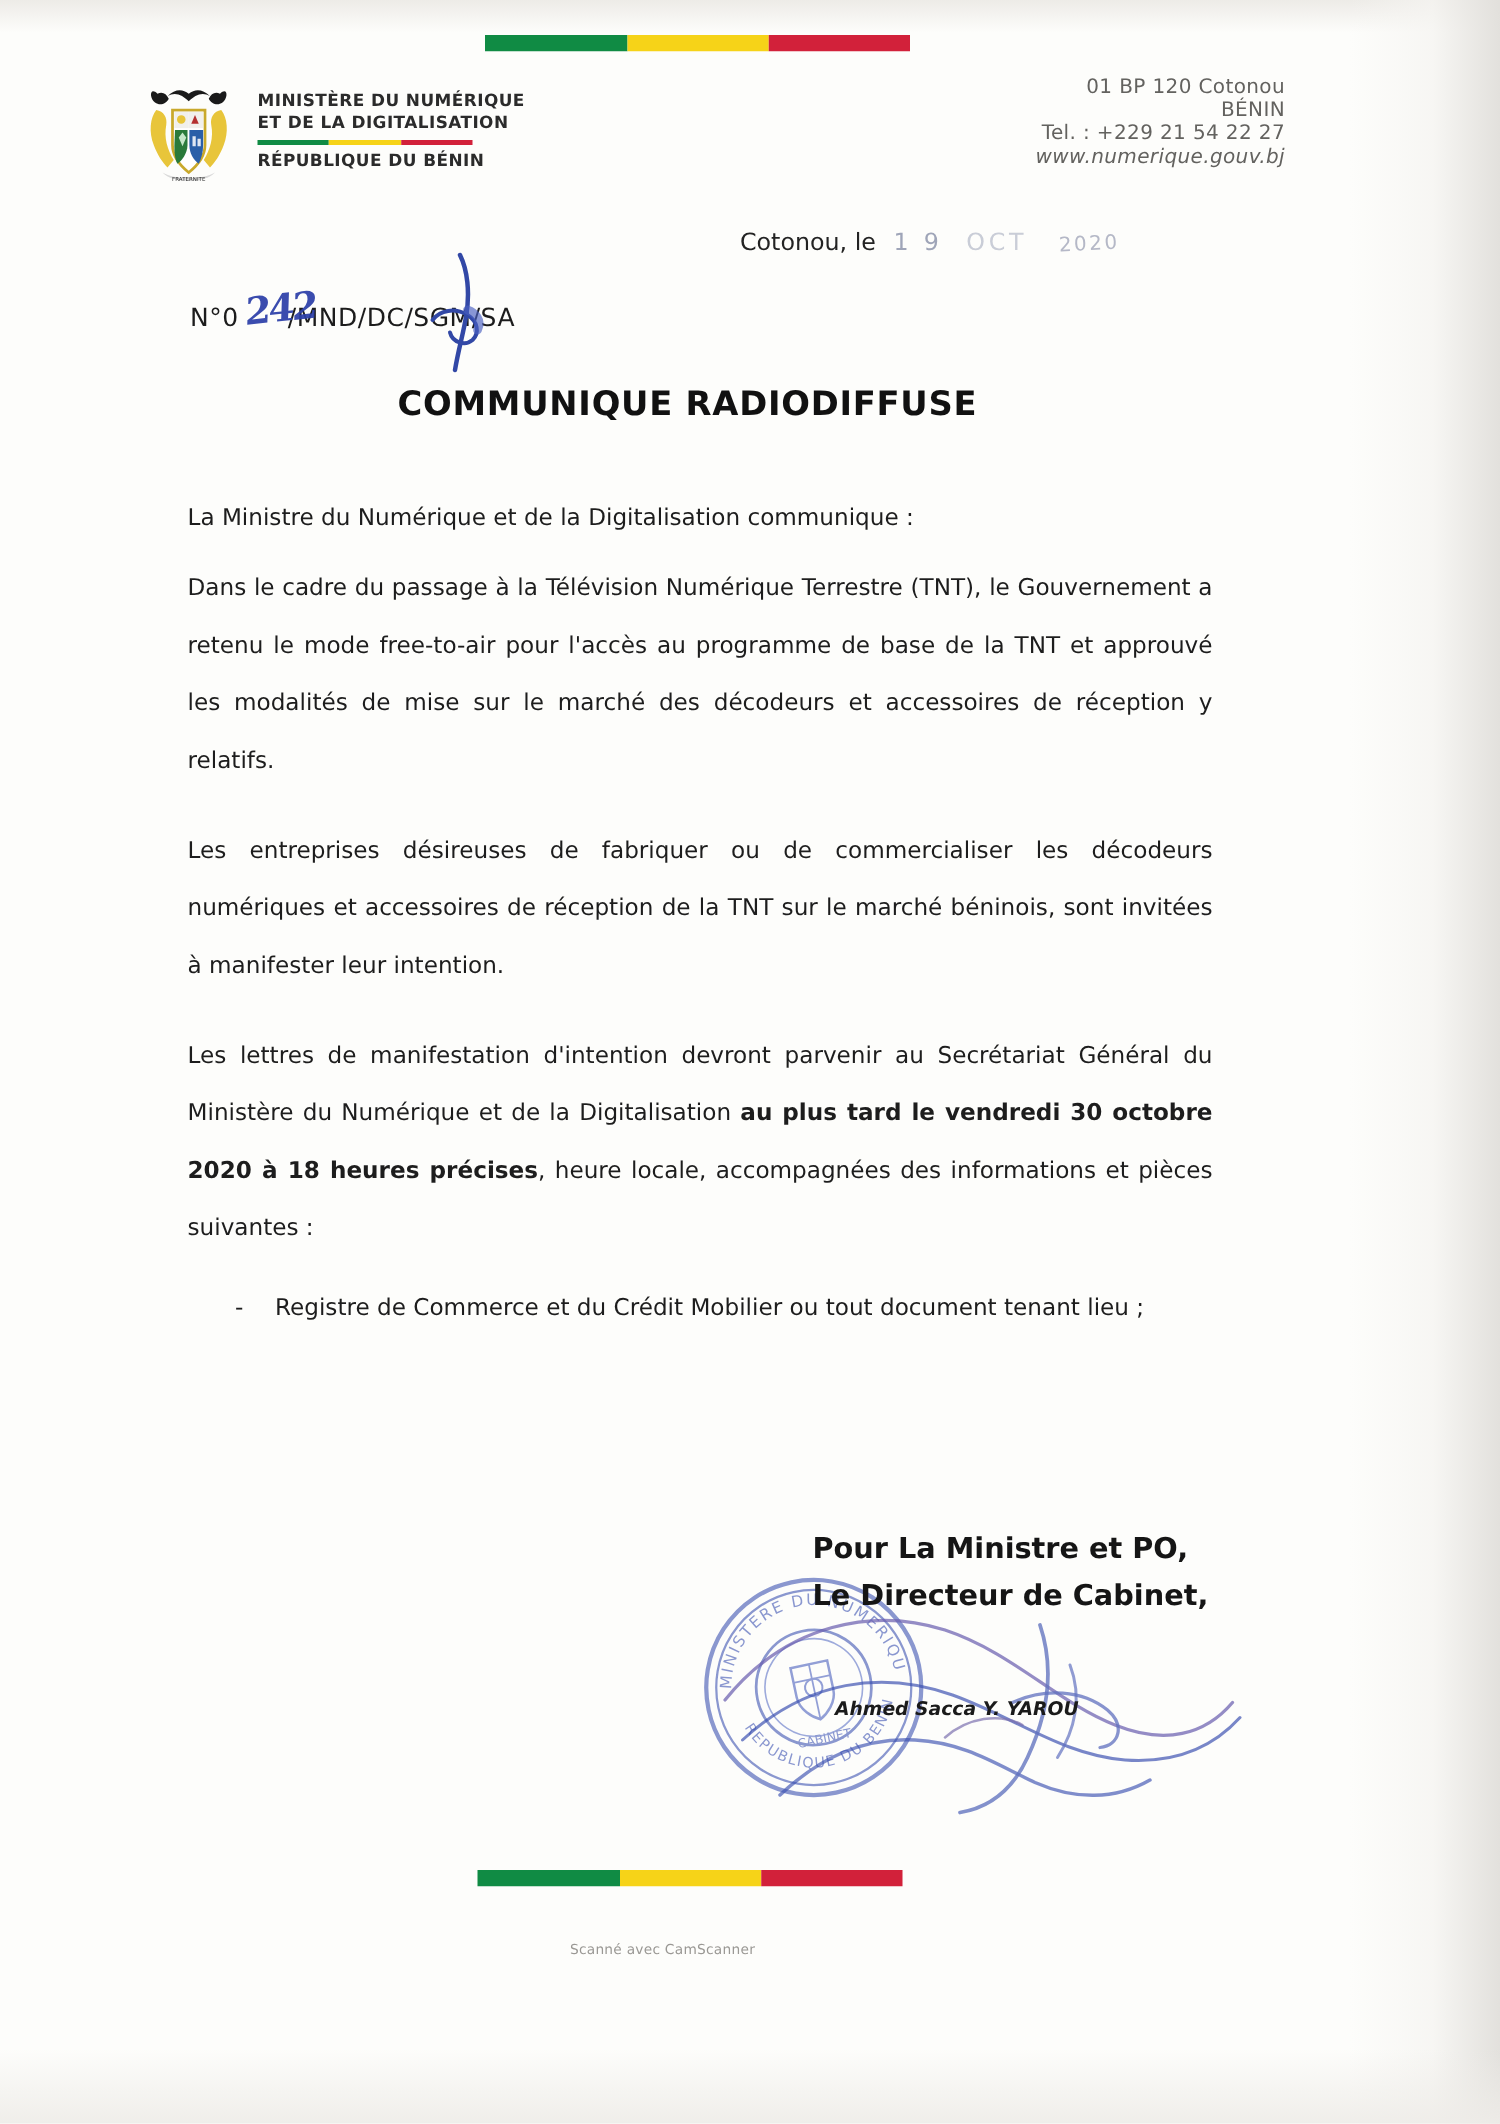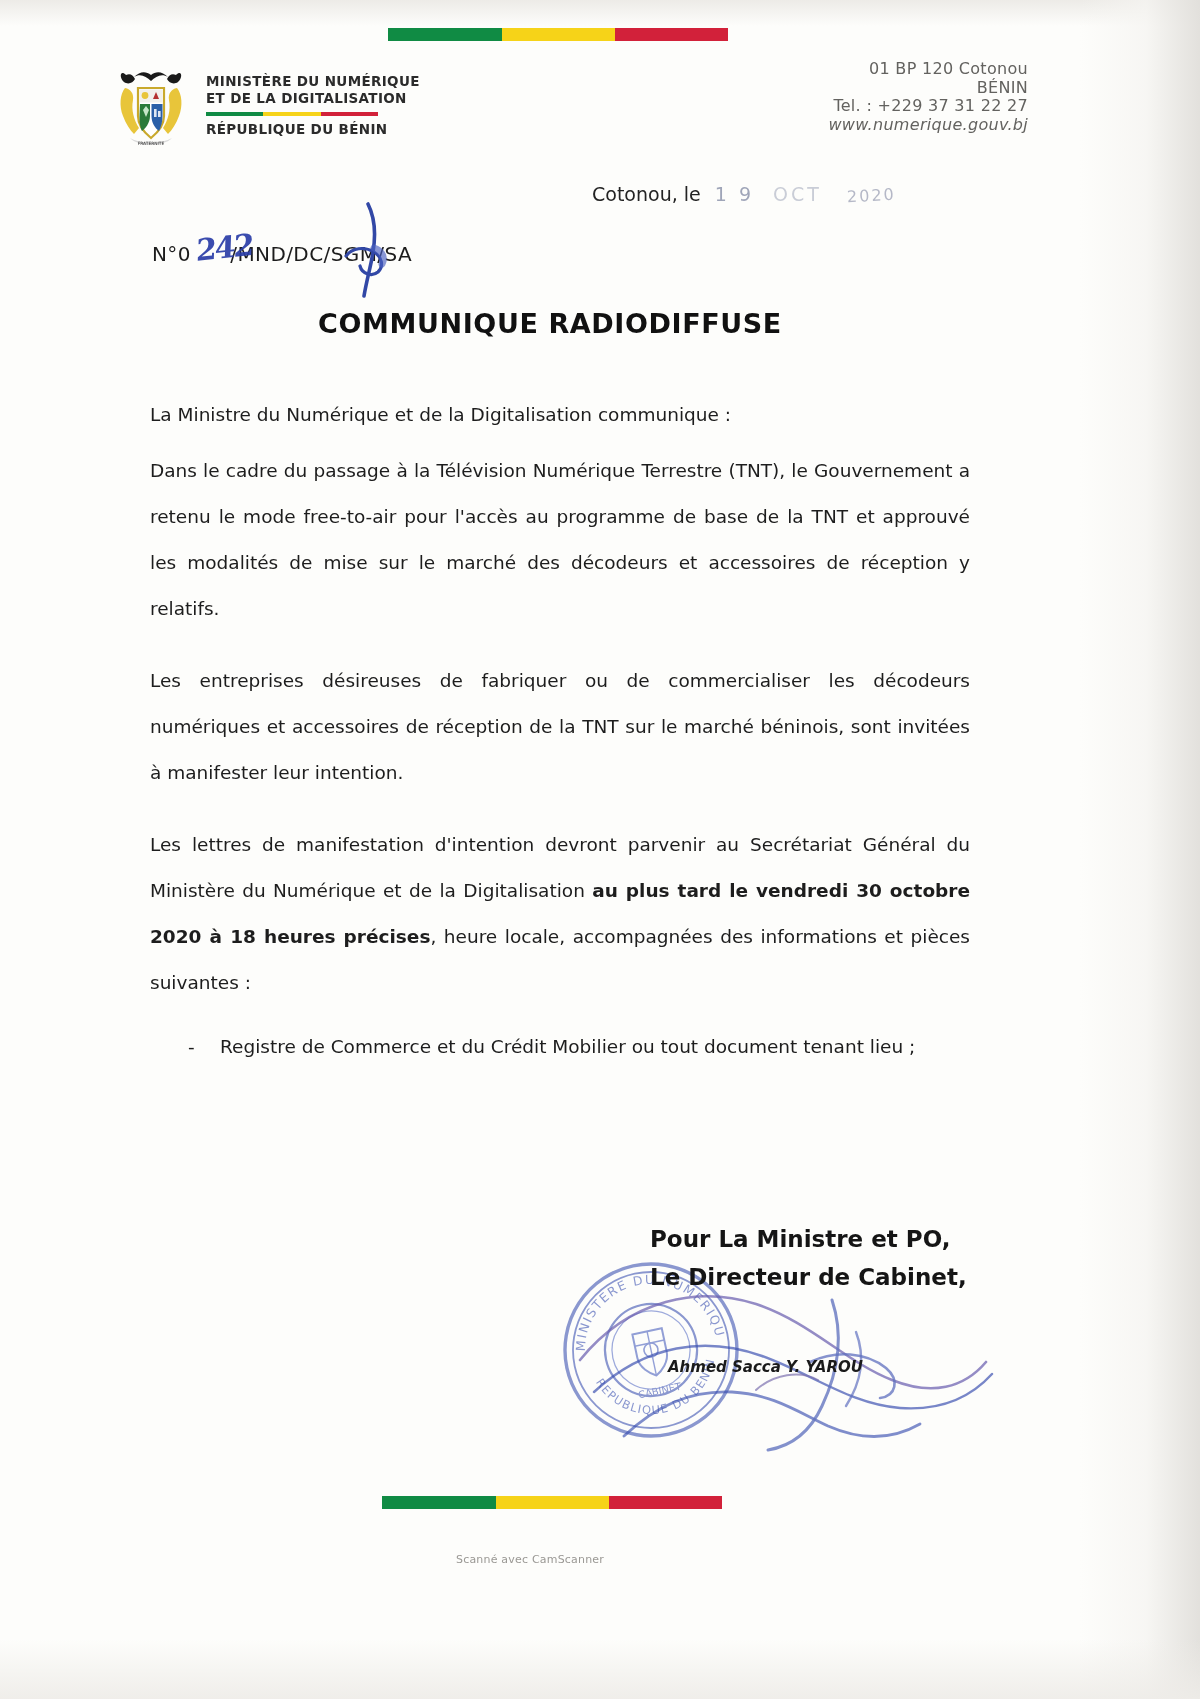--- a/index.html
+++ b/index.html
@@ -322,21 +322,21 @@
         <span class="fb-yellow"></span>
         <span class="fb-red"></span>
       </div>
       <div class="republic-line">RÉPUBLIQUE DU BÉNIN</div>
     </div>
   </div>
 
   <div id="address-block">
     <div class="addr-line">01 BP 120 Cotonou</div>
     <div class="addr-line">BÉNIN</div>
-    <div class="addr-line">Tel. : +229 37 31 22 27</div>
+    <div class="addr-line">Tel. : +229 21 54 22 27</div>
     <div class="addr-line addr-web">www.numerique.gouv.bj</div>
   </div>
 
   <div id="date-line">
     <span>Cotonou, le</span>
     <span class="date-stamp">
       <span>1 9</span>
       <span style="margin-left:10px;opacity:0.55;">OCT</span>
       <span class="yr">2020</span>
     </span>

